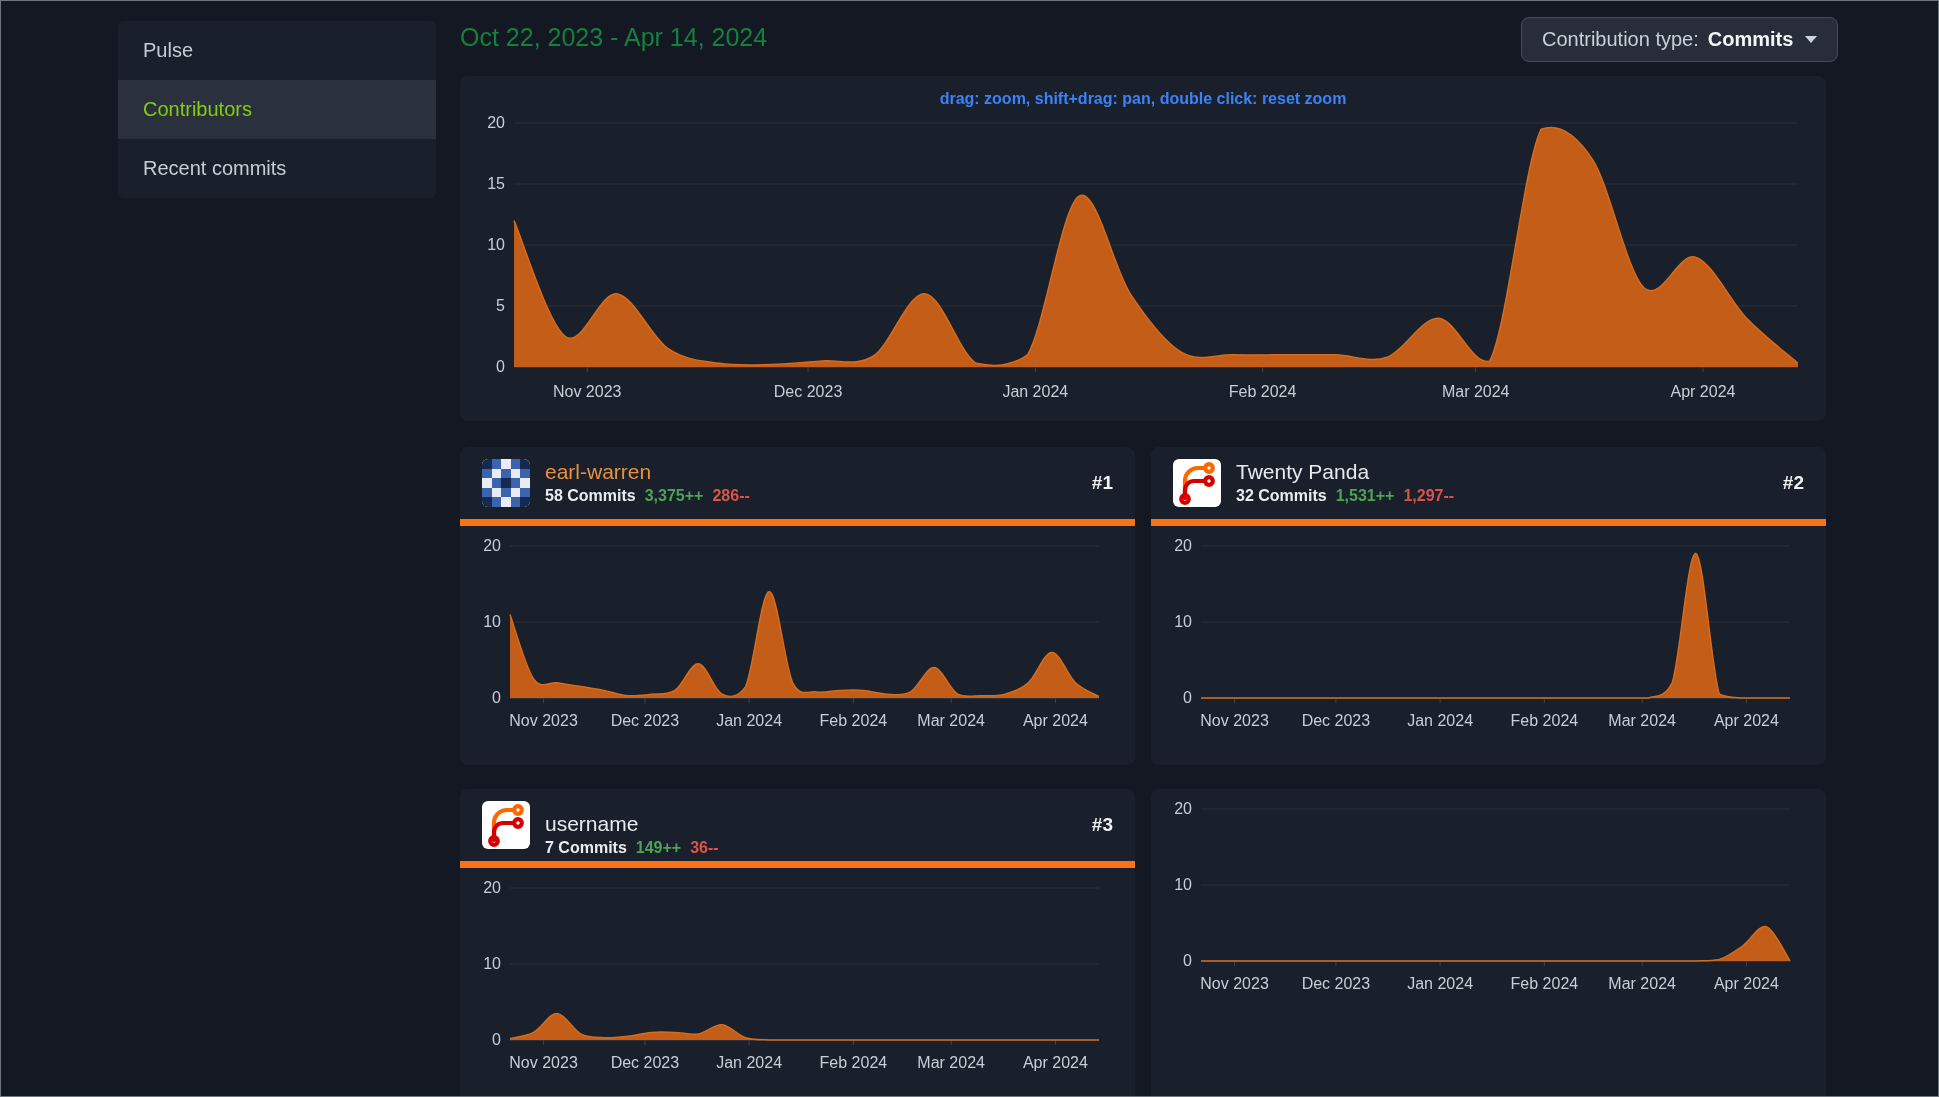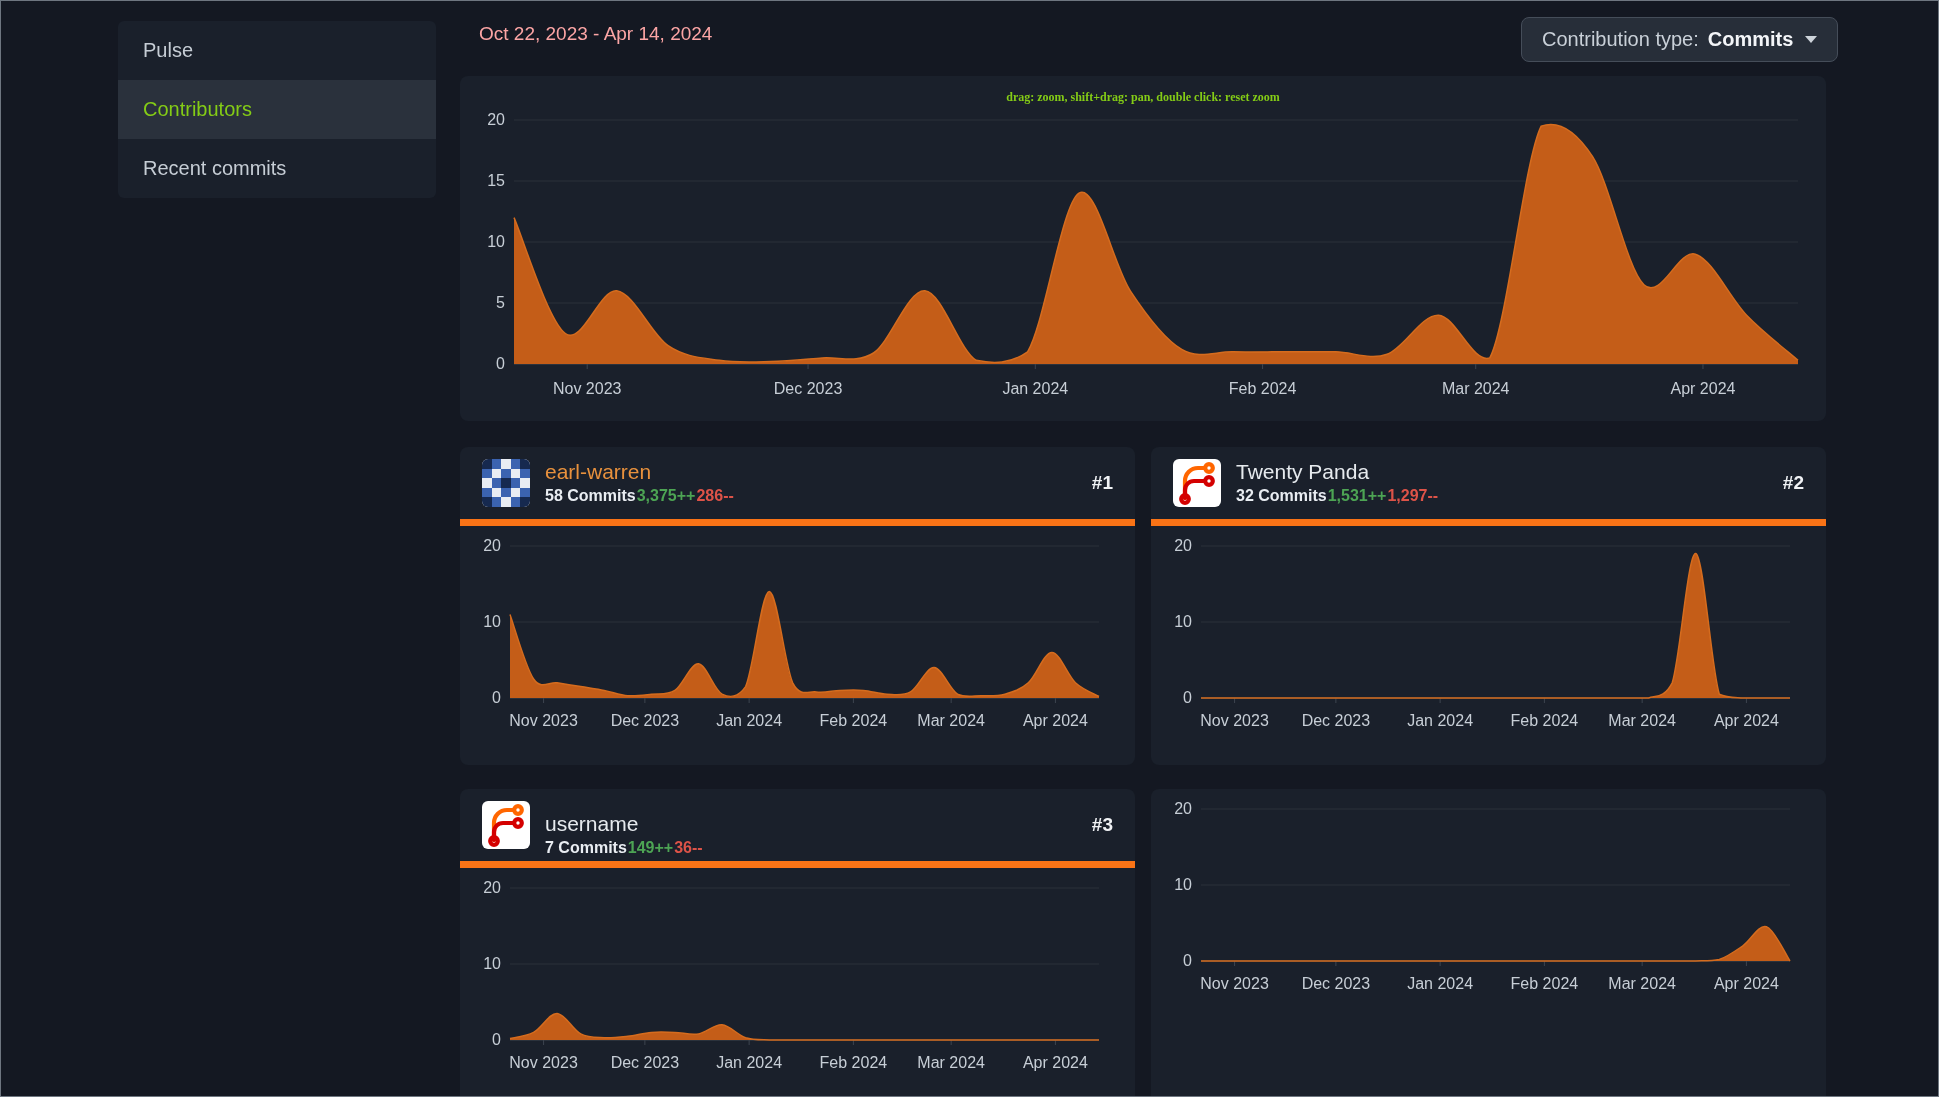--- a/index.html
+++ b/index.html
@@ -9,44 +9,44 @@
     font-family:"Liberation Sans", sans-serif;
     position:relative;
     overflow:hidden;
     border:1px solid #6e7680;
   }
   
   .sidebar-menu { position:absolute; left:117px; top:20px; width:318px; background:#1a202b; border-radius:6px; overflow:hidden; }
   .sidebar-item { height:59px; display:flex; align-items:center; padding:0 25px; font-size:20px; color:#c6cdd5; cursor:pointer;text-align:right; }
   .sidebar-item.active { background:#2a313c; color:#84cc16; }
   
-  .date-range { position:absolute; left:478px; top:22px; font-size:19px; font-weight:400; color:#fca5a5; }
+  .date-range { position:absolute; left:459px; top:22px; font-size:25px; font-weight:400; color:#15803d; }
   .contrib-btn { position:absolute; left:1520px; top:16px; height:45px; display:flex; align-items:center; gap:9px;
     padding:0 20px; background:#272e39; border:1px solid #454d59; border-radius:8px; font-size:20px; color:#c9d0d8; cursor:pointer;
     font-family:"Liberation Sans", sans-serif; }
   .contrib-btn .value { font-weight:bold; color:#f3f5f8; }
   .caret { width:0; height:0; border-left:6px solid transparent; border-right:6px solid transparent; border-top:7px solid #cdd3da; margin-left:3px; }
   
   .panel { position:absolute; background:#1a202b; border-radius:8px; }
   .main-panel { left:459px; top:75px; width:1366px; height:345px; padding:14px 20px 6px; }
-  .chart-hint { text-align:center; font-size:12px; font-weight:bold; color:#84cc16;font-family:Liberation Serif, serif; }
+  .chart-hint { text-align:center; font-size:16px; font-weight:bold; color:#3b82f6; }
   .main-chart { width:100%; height:295px; margin-top:2px; }
   
   .card { width:675px; height:318px; }
   .card1 { left:459px;  top:446px; }
   .card2 { left:1150px; top:446px; }
   .card3 { left:459px;  top:788px; }
   .card4 { left:1150px; top:788px; }
   .card-header { display:flex; align-items:center; gap:15px; padding:0 22px; height:79px; border-bottom:7px solid #f97316; }
   .avatar { width:48px; height:48px; border-radius:6px; overflow:hidden; flex:0 0 auto; background:#ffffff; cursor:pointer; }
   .avatar .idgrid { display:grid; width:100%; height:100%; grid-template-columns:repeat(5,1fr); grid-template-rows:repeat(5,1fr); }
   .avatar svg { width:100%; height:100%; display:block; }
   .c-info { display:flex; flex-direction:column; gap:4px; }
   .c-name { font-size:21px; color:#e8ebef; line-height:1.05; text-decoration:none; cursor:pointer; }
-  .c-stats { font-size:16px; font-weight:bold; color:#e9edf2; display:flex; gap:1px; }
+  .c-stats { font-size:16px; font-weight:bold; color:#e9edf2; display:flex; gap:9px; }
   .adds { color:#4da454; }
   .dels { color:#dd5348; }
   .c-rank { margin-left:auto; font-size:19px; font-weight:bold; color:#f0f2f5; }
   .card-chart { height:200px; margin:8px 10px 0; }
   
   .chart svg text, .card-chart svg text { font-size:16px; fill:#c7ced6; }
 </style>
 </head>
 <body>
 

